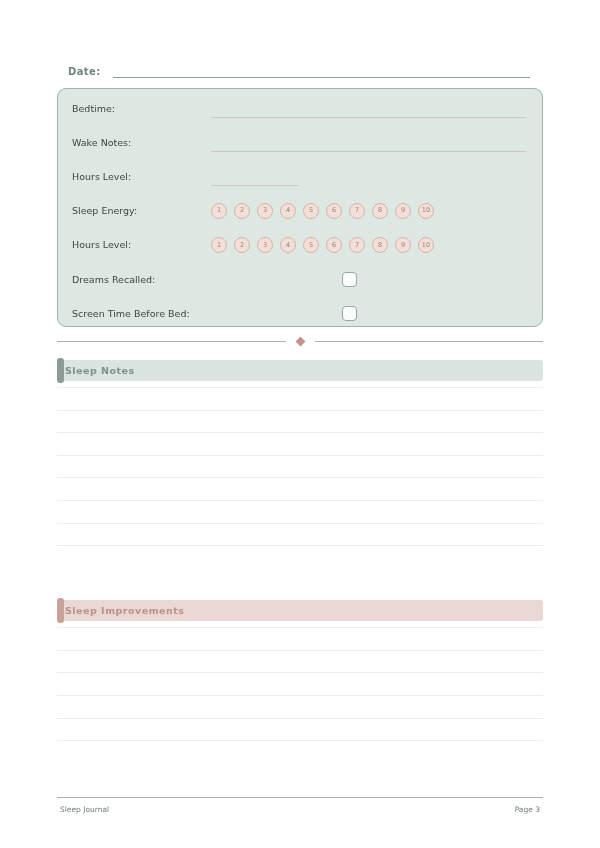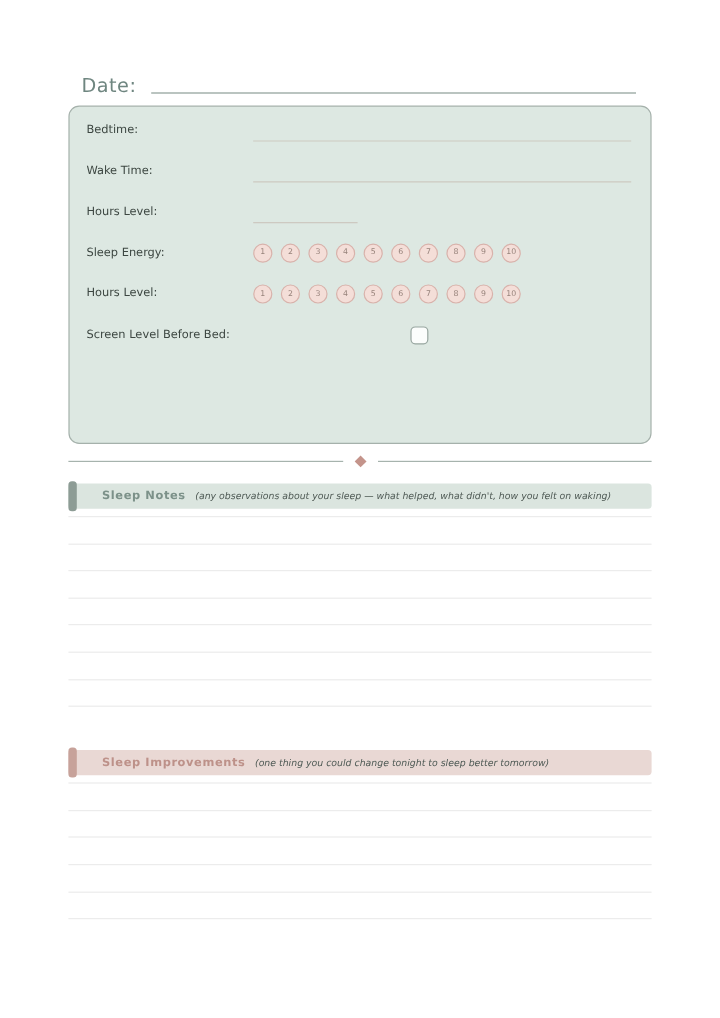--- a/index.html
+++ b/index.html
@@ -2,25 +2,25 @@
 <html><head>
 <meta charset="utf-8">
 <style>
   html,body{margin:0;padding:0;background:#ffffff;}
   .page{
     position:relative;width:600px;height:848px;background:#ffffff;overflow:hidden;
     font-family:"DejaVu Sans","Liberation Sans",sans-serif;color:#3d4742;
   }
   
   .date-row{margin:64px 70px 0 68px;height:14px;display:flex;align-items:flex-end;}
-  .date-label{font-size:16px;font-weight:normal;color:#6f8680;letter-spacing:.4px;line-height:12px;}
+  .date-label{font-size:10px;font-weight:bold;color:#6f8680;letter-spacing:.4px;line-height:12px;}
   .date-line{flex:1;margin-left:12px;border-bottom:1px solid #8d9d97;height:12px;}
   
   .form-box{
-    margin:10px 57px 0 57px;height:282px;box-sizing:border-box;
+    margin:10px 57px 0 57px;height:239px;box-sizing:border-box;
     background:#dde8e2;border:1px solid #a5b1ab;border-radius:9px;
     padding:2px 14px 0 14px;
   }
   .form-row{height:34.2px;display:flex;align-items:center;position:relative;}
   .field-label{flex:0 0 131px;font-size:9.5px;color:#3d4742;}
   .write-line{position:absolute;left:139px;right:2px;top:26px;border-top:1px solid rgba(187,164,153,0.45);}
   .write-line.short{right:auto;width:87px;}
   .scale{display:flex;align-items:center;}
   .scale-circle{
     box-sizing:content-box;width:14px;height:14px;border-radius:50%;
@@ -32,29 +32,29 @@
     width:13px;height:13px;border:1px solid #98a6a0;border-radius:4px;
     background:#fbfdfc;margin-left:139px;
   }
   
   .divider{margin:10px 57px 0 57px;height:9px;display:flex;align-items:center;}
   .divider-line{flex:1;border-top:1px solid #a6b3ad;}
   .diamond{width:7px;height:7px;background:#c4948b;transform:rotate(45deg);margin:0 11px;flex:none;}
   
   .section-header{
     margin:14px 57px 0 57px;height:21px;border-radius:3px;position:relative;
-    display:flex;align-items:center;padding-left:28px;box-sizing:border-box;
+    display:flex;align-items:center;padding-left:8px;box-sizing:border-box;
   }
   .section-header .accent{position:absolute;left:0;top:-2px;bottom:-2px;width:7px;border-radius:3px;}
   .section-title{font-size:9.5px;font-weight:bold;letter-spacing:.5px;white-space:nowrap;}
   .section-subtitle{font-size:7.8px;font-style:italic;color:#4f5a55;margin-left:8px;white-space:nowrap;}
   .notes-header{background:#dbe5df;}
   .notes-header .accent{background:#8d9c95;}
   .notes-header .section-title{color:#7c9189;}
-  .improve-header{background:#e9d8d4;margin-top:36px;}
+  .improve-header{background:#e9d8d4;margin-top:54px;}
   .improve-header .accent{background:#c7a29a;}
   .improve-header .section-title{color:#bd9189;}
   
   .rules{margin:0 57px;}
   .rule{height:21.6px;border-bottom:1px solid #ececec;}
   .rule:first-child{height:6px;}
   
   .footer{
     position:absolute;left:57px;right:57px;top:797px;
     border-top:1px solid #a2aea8;display:flex;justify-content:space-between;
@@ -72,21 +72,21 @@
   </div>
 
   <div class="form-box">
 
     <div class="form-row">
       <span class="field-label">Bedtime:</span>
       <span class="write-line"></span>
     </div>
 
     <div class="form-row">
-      <span class="field-label">Wake Time:</span>
+      <span class="field-label">Wake Notes:</span>
       <span class="write-line"></span>
     </div>
 
     <div class="form-row">
       <span class="field-label">Hours Level:</span>
       <span class="write-line short"></span>
     </div>
 
     <div class="form-row">
       <span class="field-label">Sleep Energy:</span>
@@ -115,59 +115,65 @@
         <span class="scale-circle">4</span>
         <span class="scale-circle">5</span>
         <span class="scale-circle">6</span>
         <span class="scale-circle">7</span>
         <span class="scale-circle">8</span>
         <span class="scale-circle">9</span>
         <span class="scale-circle">10</span>
       </span>
     </div>
 
+    <div class="form-row">
+      <span class="field-label">Dreams Recalled:</span>
+      <span class="checkbox"></span>
+    </div>
 
 
     <div class="form-row">
-      <span class="field-label">Screen Level Before Bed:</span>
+      <span class="field-label">Screen Time Before Bed:</span>
       <span class="checkbox"></span>
     </div>
 
   </div>
 
   <div class="divider">
     <span class="divider-line"></span>
     <span class="diamond"></span>
     <span class="divider-line"></span>
   </div>
 
   <div class="section-header notes-header">
     <span class="accent"></span>
     <span class="section-title">Sleep Notes</span>
-    <span class="section-subtitle">(any observations about your sleep — what helped, what didn't, how you felt on waking)</span>
   </div>
   <div class="rules">
     <div class="rule"></div>
     <div class="rule"></div>
     <div class="rule"></div>
     <div class="rule"></div>
     <div class="rule"></div>
     <div class="rule"></div>
     <div class="rule"></div>
     <div class="rule"></div>
   </div>
 
   <div class="section-header improve-header">
     <span class="accent"></span>
     <span class="section-title">Sleep Improvements</span>
-    <span class="section-subtitle">(one thing you could change tonight to sleep better tomorrow)</span>
   </div>
   <div class="rules">
     <div class="rule"></div>
     <div class="rule"></div>
     <div class="rule"></div>
     <div class="rule"></div>
     <div class="rule"></div>
     <div class="rule"></div>
   </div>
 
+  <div class="footer">
+    <span>Sleep Journal</span>
+    <span>Page 3</span>
+  </div>
 
 </div>
 
 </body></html>

